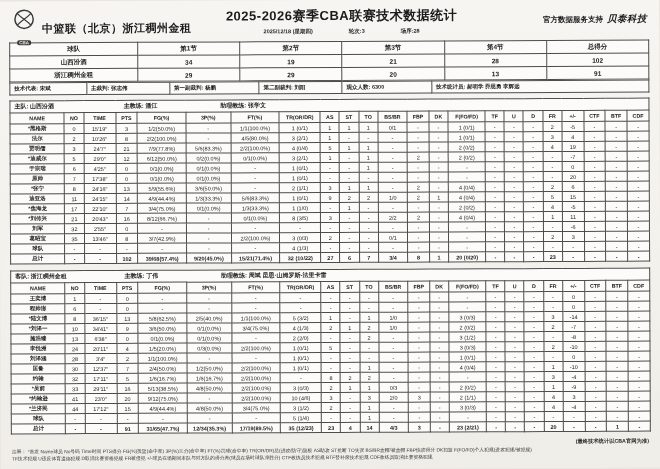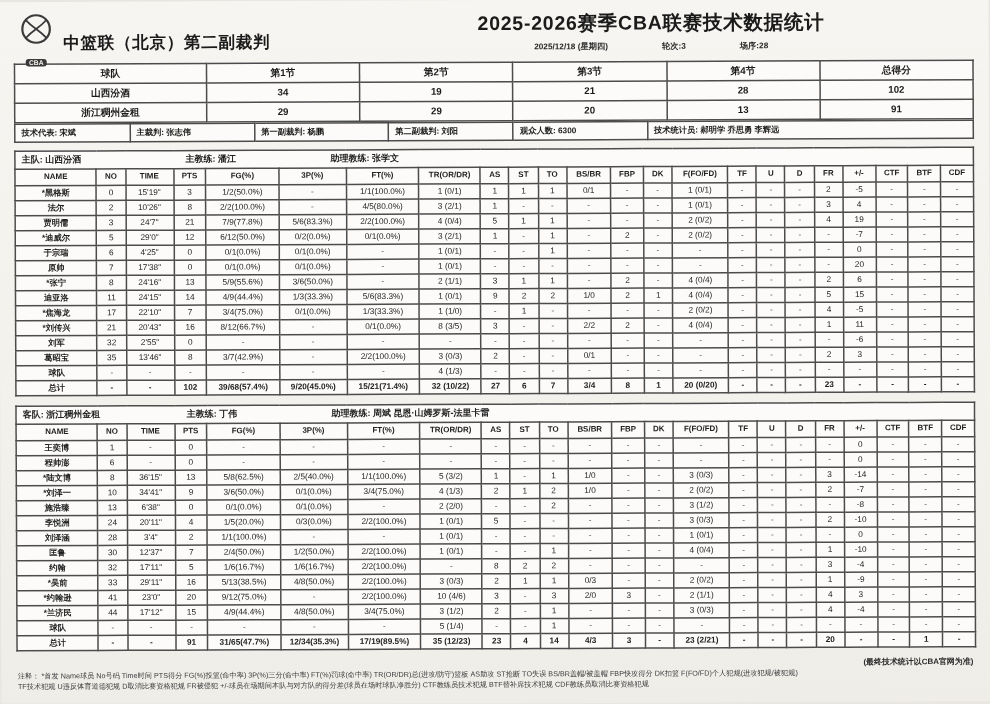--- a/index.html
+++ b/index.html
@@ -61,29 +61,32 @@
   <div class="topbar">
     <div class="brand">
       <div class="logo-wrap">
         <svg width="22" height="22" viewBox="0 0 24 24">
           <circle cx="12" cy="12" r="10" fill="none" stroke="#3a3a3a" stroke-width="1.6"></circle>
           <path d="M4.5 5.5 C10 11.5 14 12.5 19.5 18.5" fill="none" stroke="#3a3a3a" stroke-width="1.3"></path>
           <path d="M19.5 5.5 C14 11.5 10 12.5 4.5 18.5" fill="none" stroke="#3a3a3a" stroke-width="1.3"></path>
         </svg>
         <span class="logo-sub">CBA</span>
       </div>
-      <span class="company">中篮联（北京）第二副裁判</span>
+      <span class="company">中篮联（北京）浙江稠州金租</span>
     </div>
     <div class="titlebox">
       <div class="title">2025-2026赛季CBA联赛技术数据统计</div>
       <div class="subline">
         <span>2025/12/18 (星期四)</span>
         <span>轮次:3</span>
         <span>场序:28</span>
       </div>
+    </div>
+    <div class="support">
+      <span>官方数据服务支持</span><span class="brandname">贝泰科技</span>
     </div>
   </div>
 
   <div class="scorebox">
     <table class="score-table">
       <colgroup>
           <col style="width:20%">
           <col style="width:16%">
           <col style="width:16%">
           <col style="width:16%">

